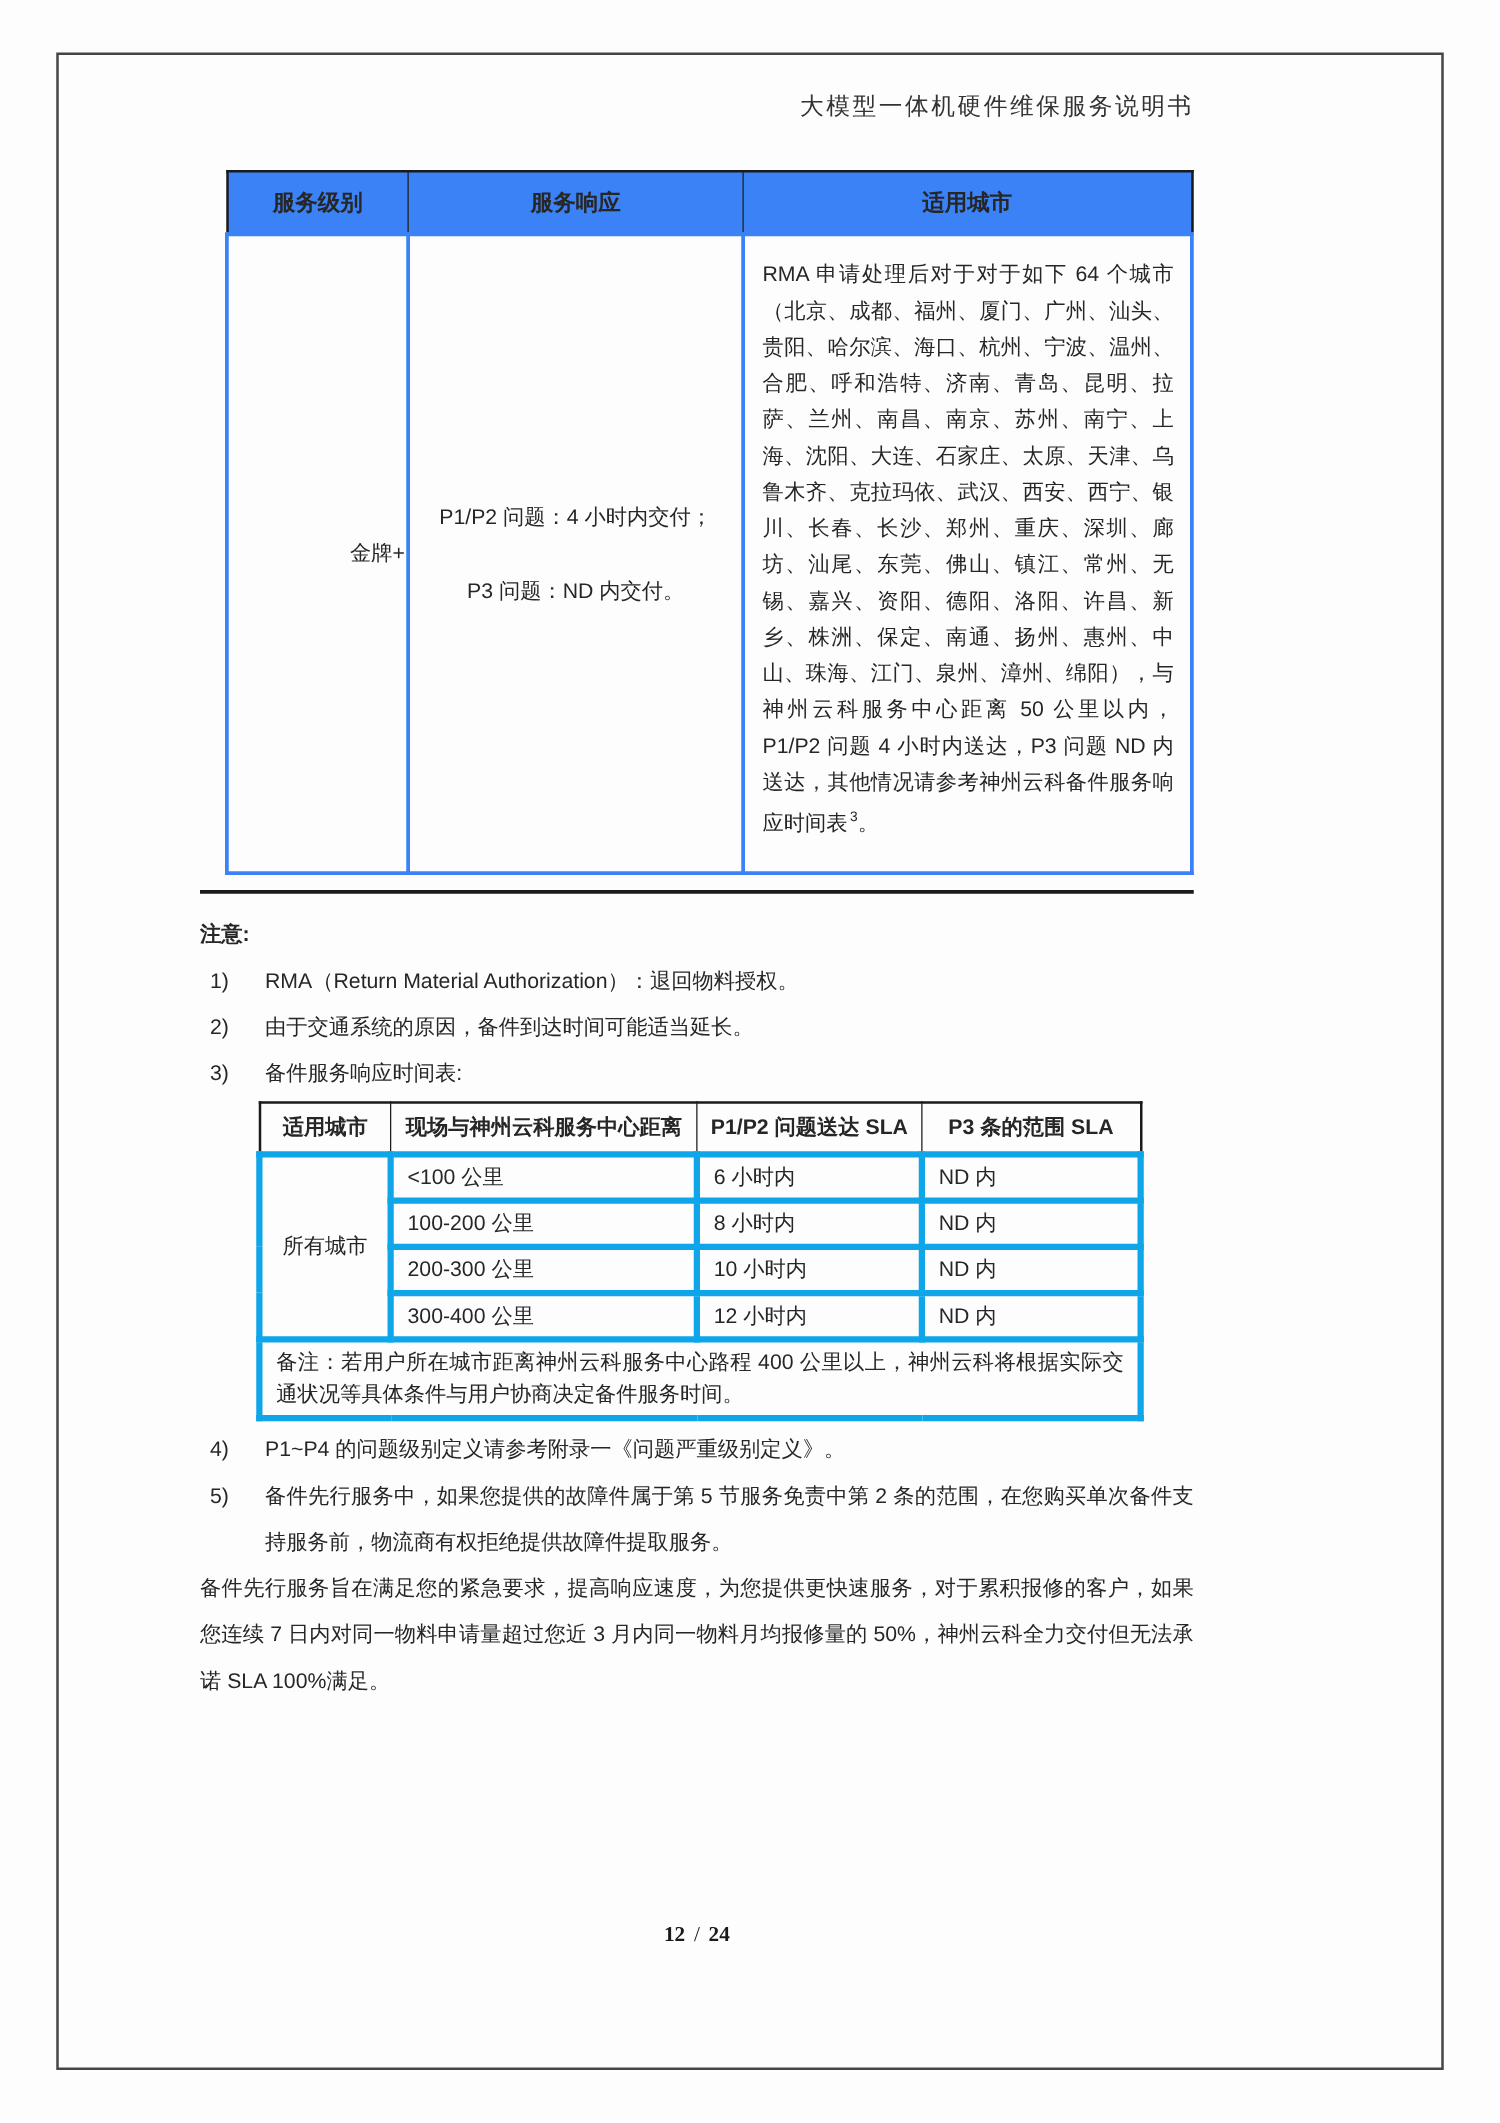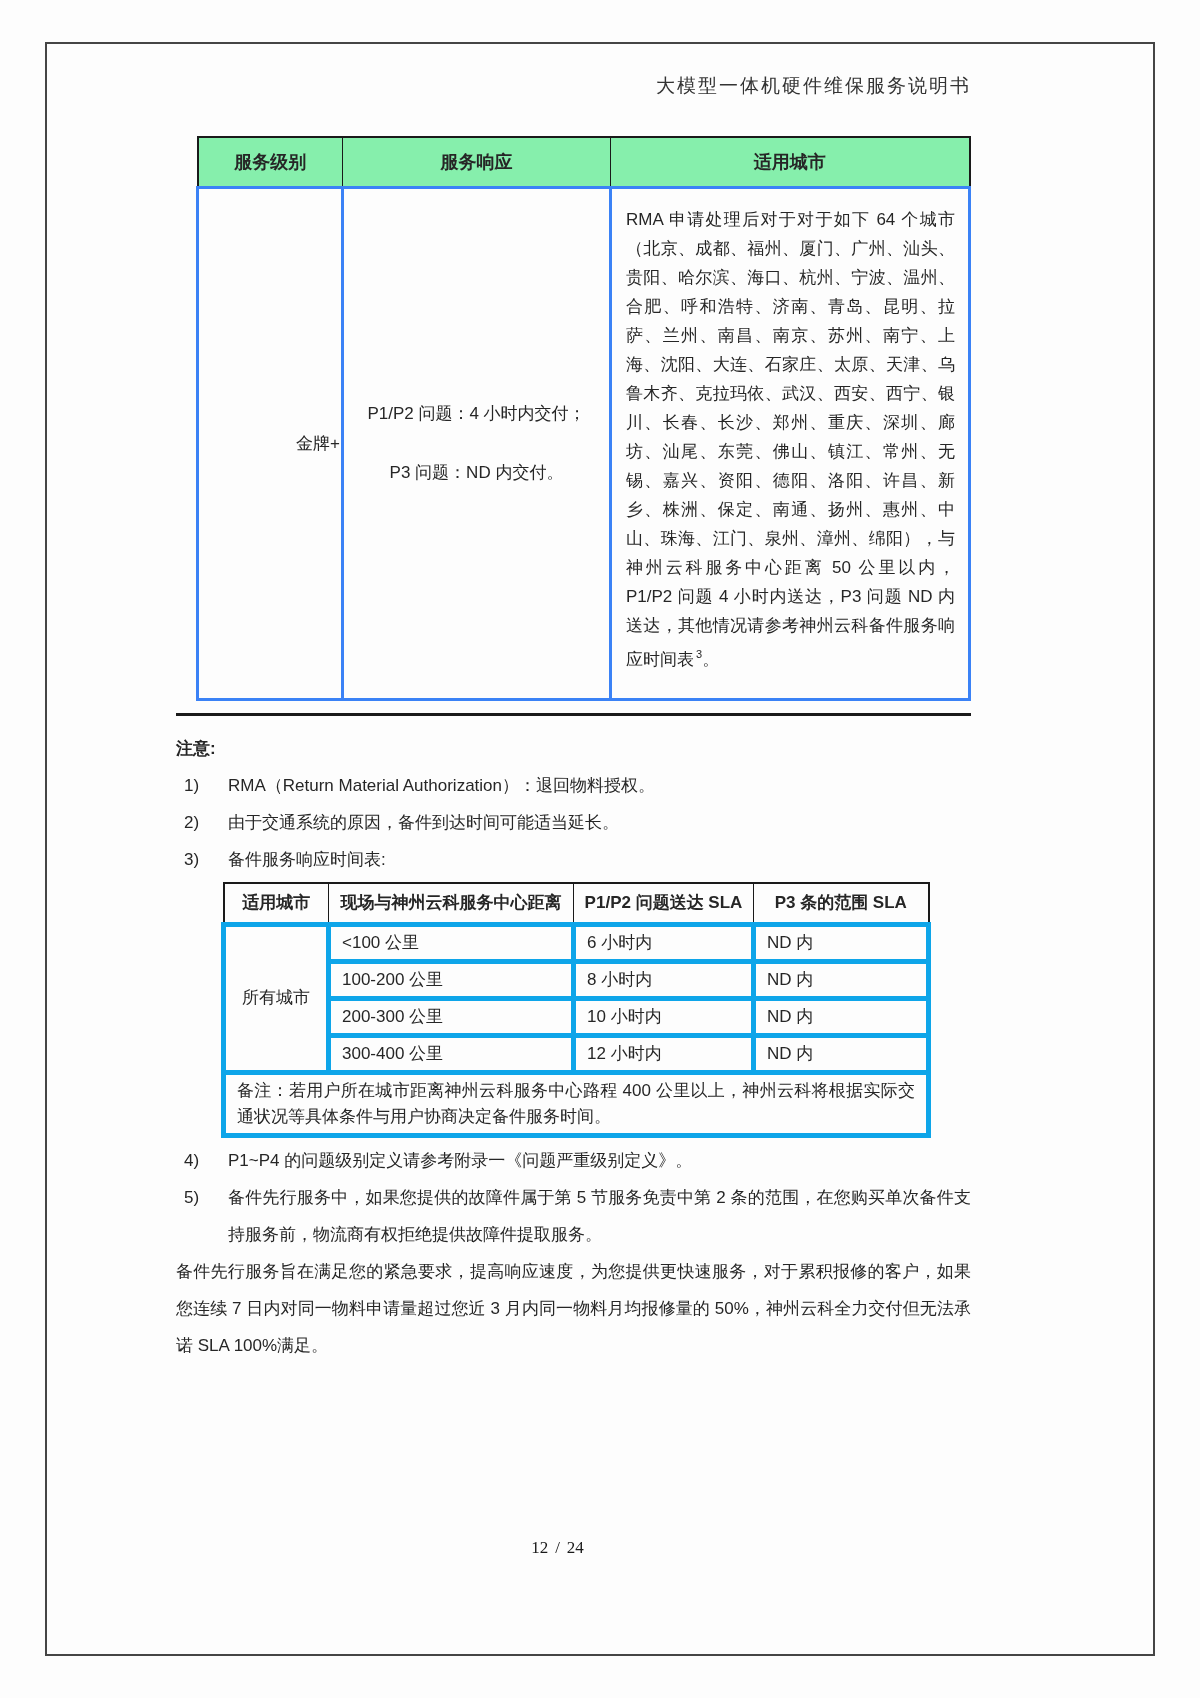--- a/index.html
+++ b/index.html
@@ -5,34 +5,34 @@
   * { box-sizing: border-box; }
   html,body { margin:0; padding:0; background:#ffffff; }
   .page {
     position:relative; width:1200px; height:1698px; background:#fdfdfd;
     font-family:"Liberation Sans", sans-serif; color:#262626; overflow:hidden;
   }
   .frame {
     position:absolute; top:42px; left:45px; right:45px; bottom:42px;
     border:2px solid #454545; pointer-events:none;
   }
-  .content { position:absolute; left:176px; top:72px; width:795px; }
+  .content { position:absolute; left:160px; top:72px; width:795px; }
 
   .doc-title {
     font-family:"Liberation Serif", serif; font-size:19px; letter-spacing:2px;
     text-align:right; color:#333333; line-height:28px;
   }
 
   
   .svc-table {
     border-collapse:collapse; width:775px; margin:36px 0 0 20px;
     border:2px solid #1a1a1a; table-layout:fixed;
   }
   .svc-table th {
-    background:#86efac; border:1px solid #1a1a1a;
+    background:#3b82f6; border:1px solid #1a1a1a;
     font-size:18px; font-weight:bold; padding:12px 6px; text-align:center;
   }
   .svc-table td { border:3px solid #3b82f6; font-size:17px; vertical-align:middle; }
   .level-cell { text-align:right; }
   .resp-cell  { text-align:center; padding:0 18px; }
   .resp-cell p { margin:0; line-height:29px; }
   .resp-cell p:first-child { margin-bottom:30px; }
   .cities-cell { padding:16px 13px 24px 14px; line-height:29px; text-align:justify; }
   .cities-cell sup { font-size:11px; margin-left:2px; }
 
@@ -58,21 +58,21 @@
   }
   .scope-cell  { text-align:center; vertical-align:middle; }
   .remark-cell { line-height:33px; padding:6px 11px; text-align:justify; }
 
   .closing { font-size:17px; line-height:37px; margin:0; text-align:justify; }
 
   .footer {
     position:absolute; top:1538px; left:160px; width:795px; text-align:center;
     font-family:"Liberation Serif", serif; font-size:17px; color:#1a1a1a;
   }
-  .pg-num { font-weight:normal; }
+  .pg-num { font-weight:bold; }
   .pg-sep { font-weight:normal; margin:0 7px; }
 </style>
 </head>
 <body>
 
 <div class="page">
   <div class="frame"></div>
 
   <div class="content">
 

